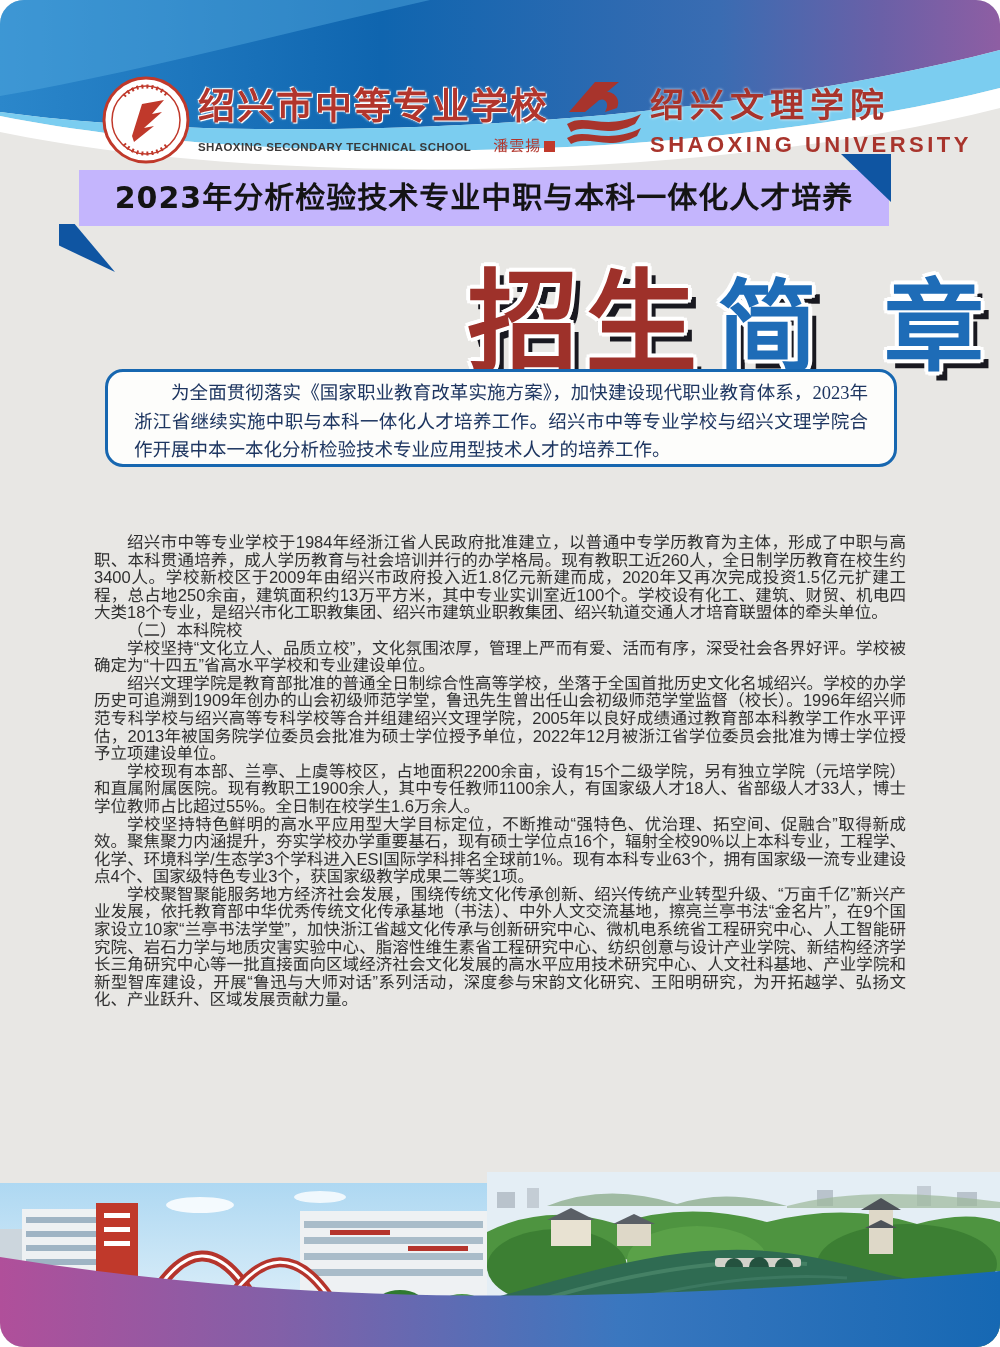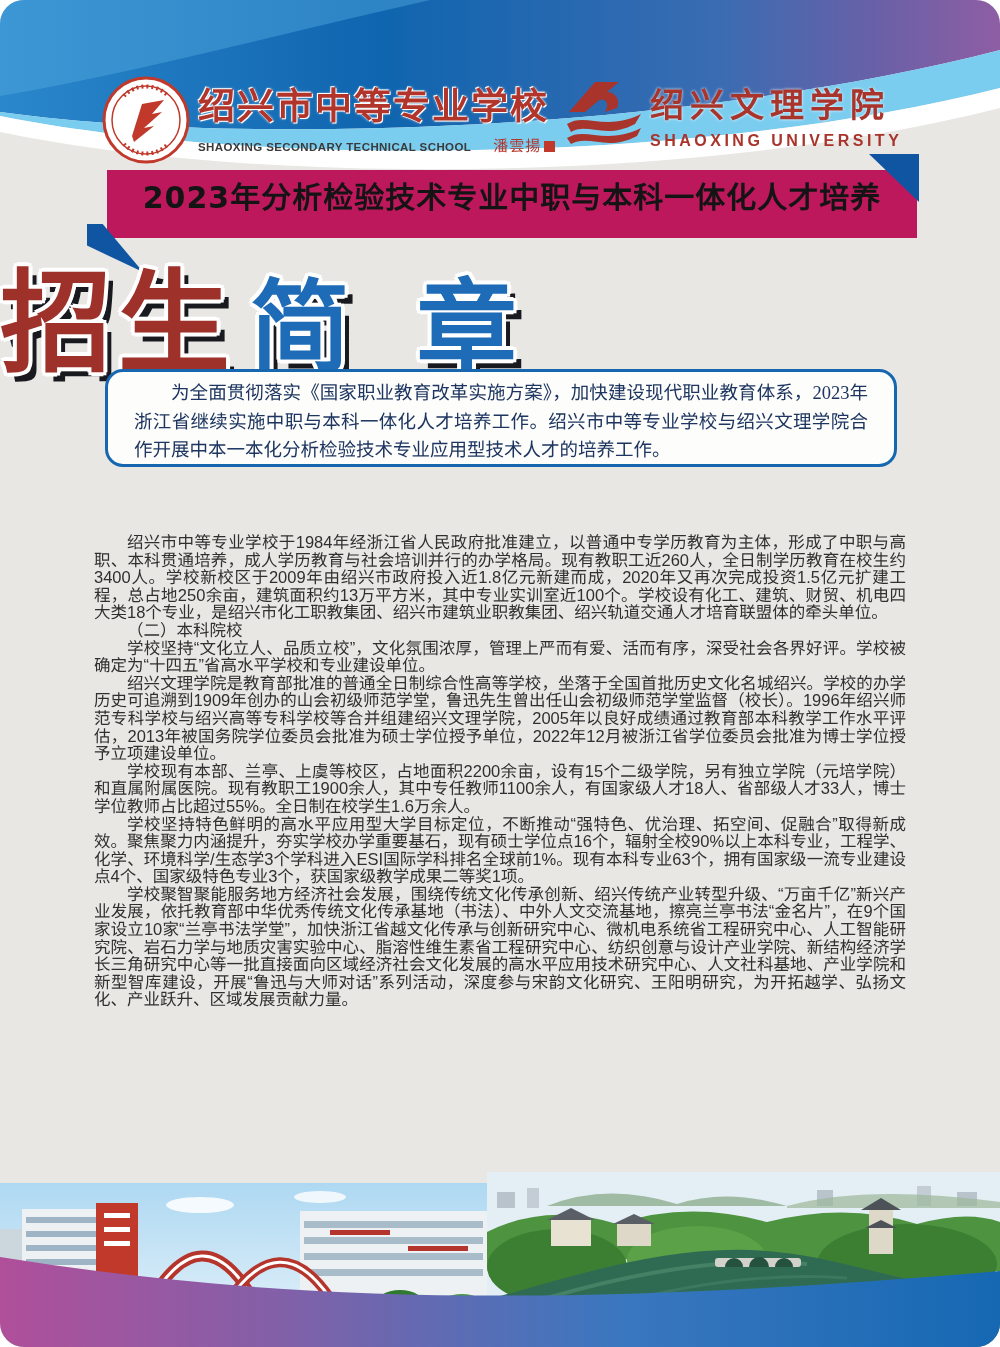--- a/index.html
+++ b/index.html
@@ -33,46 +33,46 @@
   }
   .stamp{display:inline-block;width:11px;height:11px;background:#c0392b;margin-left:3px;vertical-align:-1px;}
   .univ-mark{position:absolute;left:565px;top:8px;}
   .univ-text{position:absolute;left:650px;top:8px;width:330px;}
   .univ-cn{
     font-family:"Liberation Serif",serif;font-weight:bold;font-size:34px;
     color:#a8342c;letter-spacing:6px;white-space:nowrap;
     text-shadow:0 0 3px #ffffff;
   }
   .univ-en{
-    margin-top:5px;font-size:16px;color:#a8342c;letter-spacing:3.5px;font-weight:bold;
+    margin-top:5px;font-size:22px;color:#a8342c;letter-spacing:3.5px;font-weight:bold;
   }
 
   
   .banner{
-    position:absolute;left:107px;top:170px;width:810px;height:68px;
-    background:#be185d;
+    position:absolute;left:79px;top:170px;width:810px;height:56px;
+    background:#c4b5fd;
   }
   .banner-label{
     display:block;width:100%;text-align:center;line-height:56px;
     font-size:30px;font-weight:900;color:#141414;letter-spacing:1px;
     font-family:"DejaVu Sans",sans-serif;white-space:nowrap;
   }
   .tri{position:absolute;background:#0f55a2;}
   .tri-tr{
     right:-2px;top:-16px;width:50px;height:48px;
     clip-path:polygon(100% 0,100% 100%,0 0);
   }
   .tri-bl{
     left:-20px;top:54px;width:56px;height:48px;
     clip-path:polygon(0 0,28% 0,100% 100%,0 45%);
   }
 
   
   .main-title{
-    position:absolute;left:0;top:232px;width:1000px;text-align:left;
+    position:absolute;left:0;top:232px;width:1000px;text-align:right;
     font-family:"DejaVu Sans",sans-serif;font-weight:900;white-space:nowrap;
   }
   .t-red{
     font-size:112px;color:#9e312a;letter-spacing:6px;
     text-shadow:
       -3px -3px 0 #fff,3px -3px 0 #fff,-3px 3px 0 #fff,3px 3px 0 #fff,
       0 -4px 0 #fff,0 4px 0 #fff,-4px 0 0 #fff,4px 0 0 #fff,
       8px 9px 0 #191920;
   }
   .t-blue{

